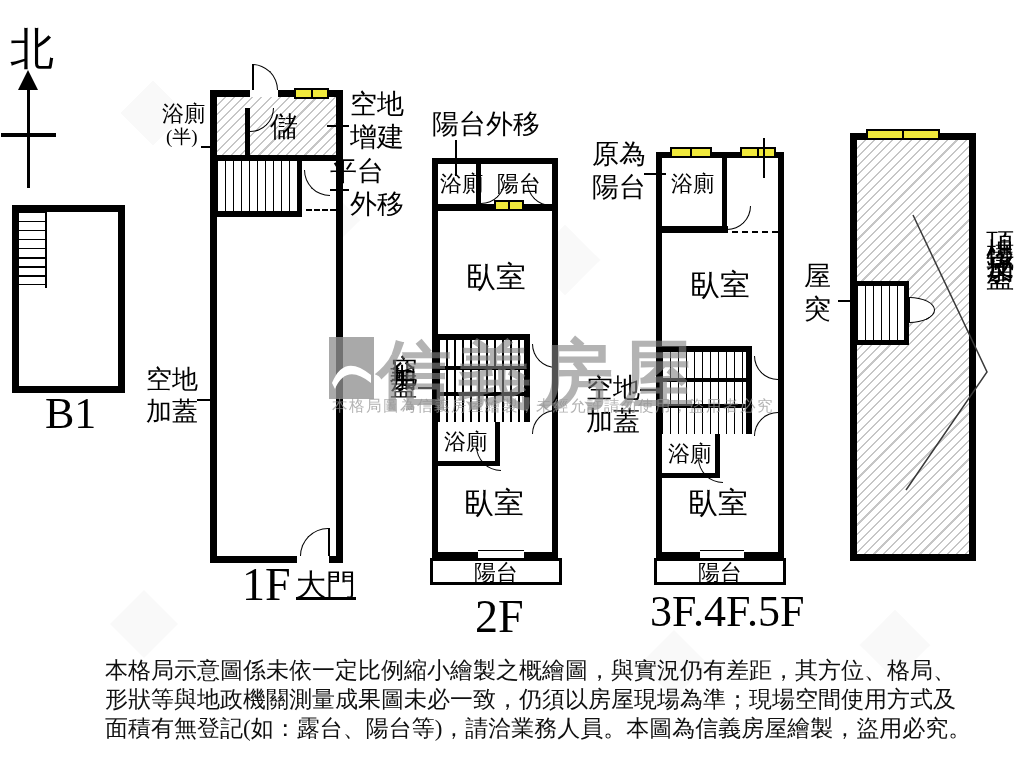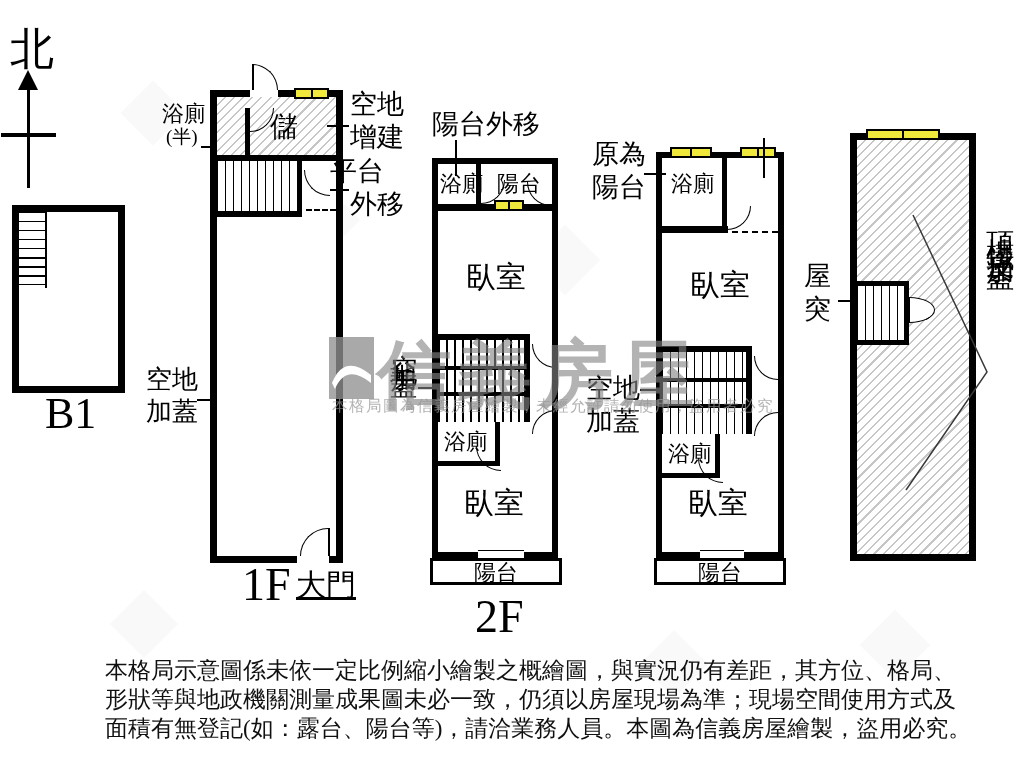--- a/index.html
+++ b/index.html
@@ -134,20 +134,21 @@
   <div class="arc bl" style="left:754px;top:356px;width:24px;height:24px;"></div>
   <div class="arc tl" style="left:754px;top:412px;width:24px;height:24px;"></div>
   <div class="abs" style="left:662px;top:434px;width:58px;height:44px;border-right:5px solid #000;border-bottom:5px solid #000;box-sizing:border-box;"></div>
   <div class="lbl" style="left:668px;top:442px;font-size:22px;">浴廁</div>
   <div class="arc bl" style="left:698px;top:458px;width:25px;height:25px;"></div>
   <div class="lbl" style="left:688px;top:486px;font-size:30px;">臥室</div>
   <div class="white" style="left:700px;top:550px;width:44px;height:10px;border-top:1.5px solid #000;border-bottom:1.5px solid #000;box-sizing:border-box;"></div>
   <div class="abs" style="left:654px;top:558px;width:132px;height:27px;border:3px solid #000;box-sizing:border-box;text-align:center;">
     <span class="lbl" style="position:static;font-size:22px;">陽台</span>
   </div>
+  <div class="title" style="left:650px;top:586px;font-size:44px;">3F.4F.5F</div>
   <div class="lbl" style="left:586px;top:374px;font-size:27px;">空地</div>
   <div class="lbl" style="left:586px;top:407px;font-size:27px;">加蓋</div>
   <div class="ptr" style="left:640px;top:389px;width:16px;height:2px;"></div>
 
   <div class="outline hatch" style="left:850px;top:133px;width:126px;height:428px;"></div>
   <div class="win" style="left:866px;top:129px;width:74px;height:11px;"></div>
   <div class="stairs-v" style="left:857px;top:281px;width:52px;height:64px;background-color:#fff;border-top:5px solid #000;border-right:5px solid #000;border-bottom:5px solid #000;box-sizing:border-box;"></div>
   <div class="white" style="left:909px;top:297px;width:26px;height:26px;border:1.5px solid #000;border-radius:0 100% 100% 0 / 0 50% 50% 0;box-sizing:border-box;"></div>
   <div class="lbl" style="left:804px;top:262px;font-size:27px;">屋</div>
   <div class="lbl" style="left:804px;top:295px;font-size:27px;">突</div>

